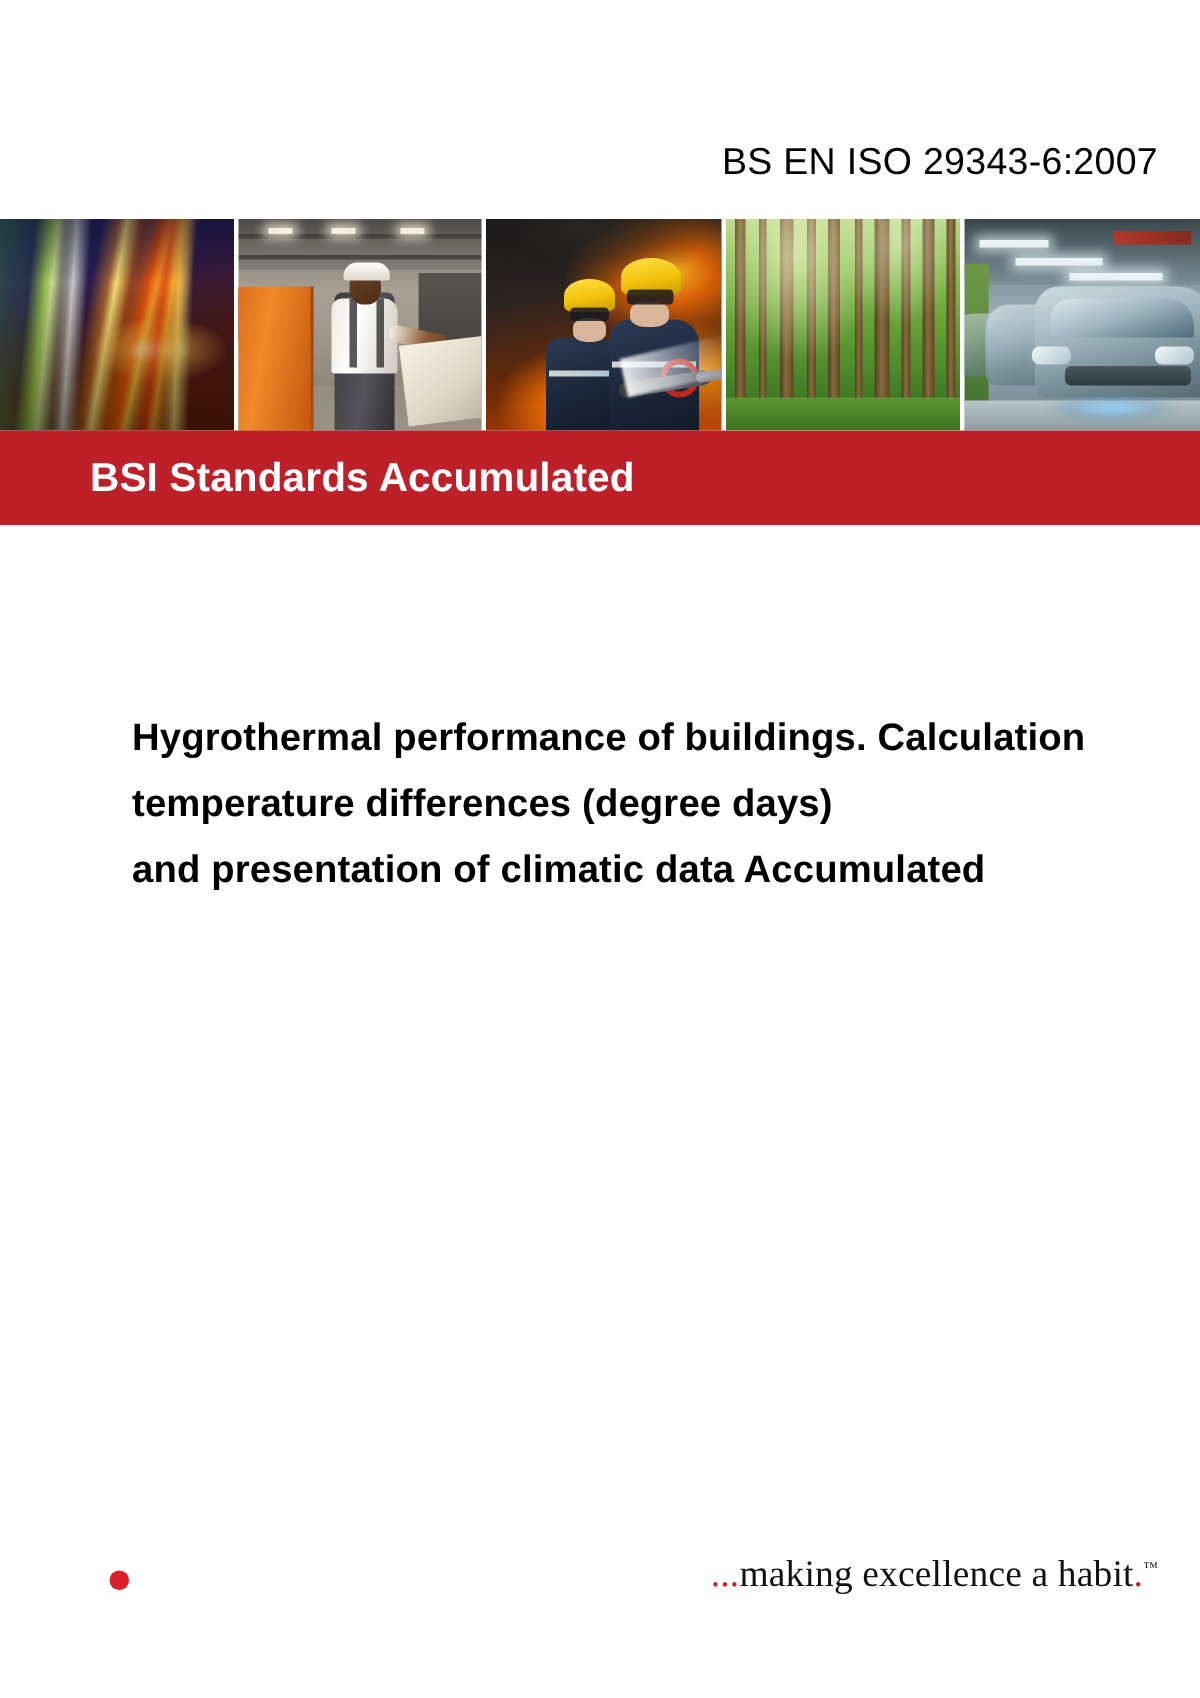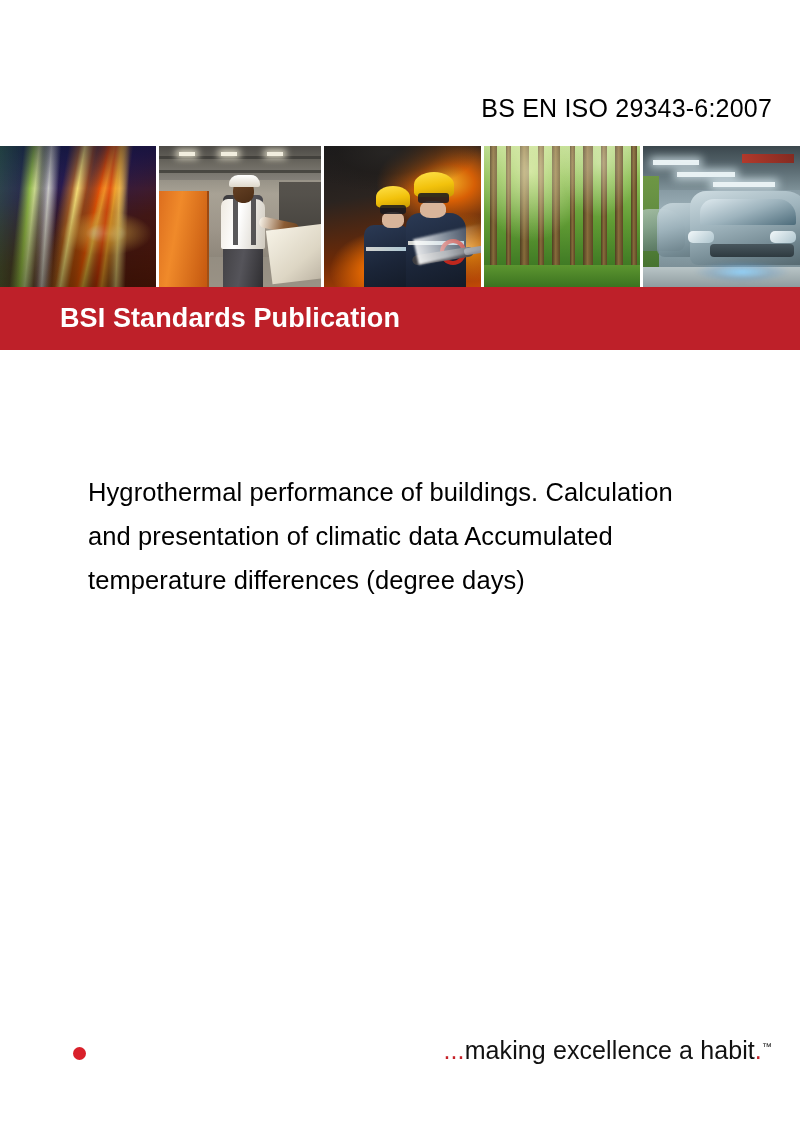--- a/index.html
+++ b/index.html
@@ -323,20 +323,21 @@
     white-space: nowrap;
   }
 
   
   .title-block {
     position: absolute;
     top: 470px;
     left: 88px;
     width: 712px;
     overflow: hidden;
+    font-weight: bold;
   }
   .title-line {
     font-size: 25.5px;
     line-height: 44px;
     color: #000000;
     white-space: nowrap;
     letter-spacing: 0.1px;
   }
 
   
@@ -365,20 +366,21 @@
   }
 
   .tagline {
     position: absolute;
     right: 28px;
     top: 1036px;
     font-size: 25px;
     color: #111111;
     white-space: nowrap;
     letter-spacing: 0.1px;
+    font-family: Liberation Serif, serif;
   }
   .tagline .tl-dots { color: #c62128; }
   .tagline .tl-period { color: #c62128; }
   .tagline .tl-tm {
     font-size: 10px;
     vertical-align: super;
     color: #111111;
   }
 </style>
 </head>
@@ -470,27 +472,27 @@
         <div class="cr-grille"></div>
         <div class="cr-headlight" style="right:86px;"></div>
         <div class="cr-headlight" style="right:4px;"></div>
         <div class="cr-underglow"></div>
       </div>
     </div>
 
   </div>
 
   <div class="red-banner">
-    <div class="banner-text">BSI Standards Publication</div>
+    <div class="banner-text">BSI Standards Accumulated</div>
   </div>
 
   <div class="title-block">
     <div class="title-line">Hygrothermal performance of buildings. Calculation</div>
+    <div class="title-line">temperature differences (degree days)</div>
     <div class="title-line">and presentation of climatic data Accumulated</div>
-    <div class="title-line">temperature differences (degree days)</div>
   </div>
 
   <div class="bsi-logo">
     <span class="logo-dot"></span>
   </div>
 
   <div class="tagline">
     <span class="tl-dots">...</span><span class="tl-text">making excellence a habit</span><span class="tl-period">.</span><span class="tl-tm">™</span>
   </div>
 

